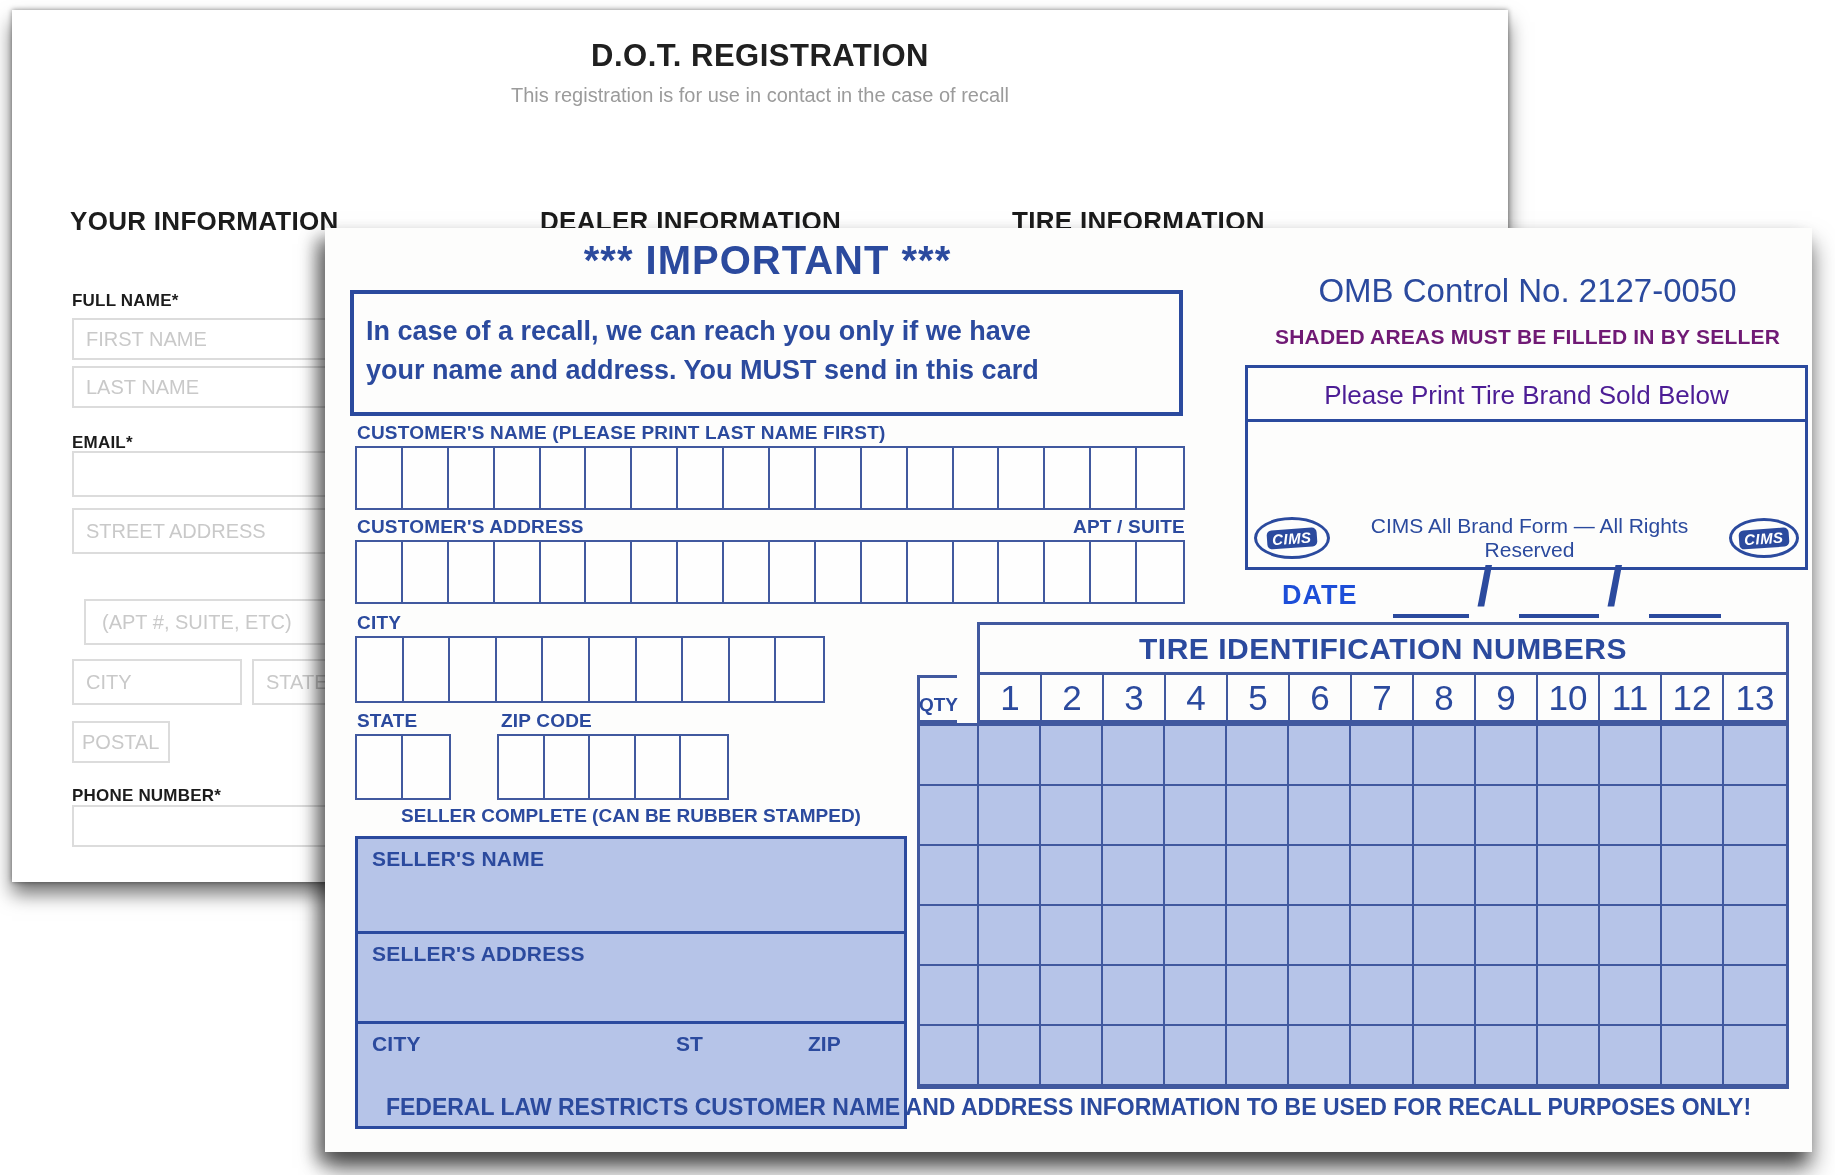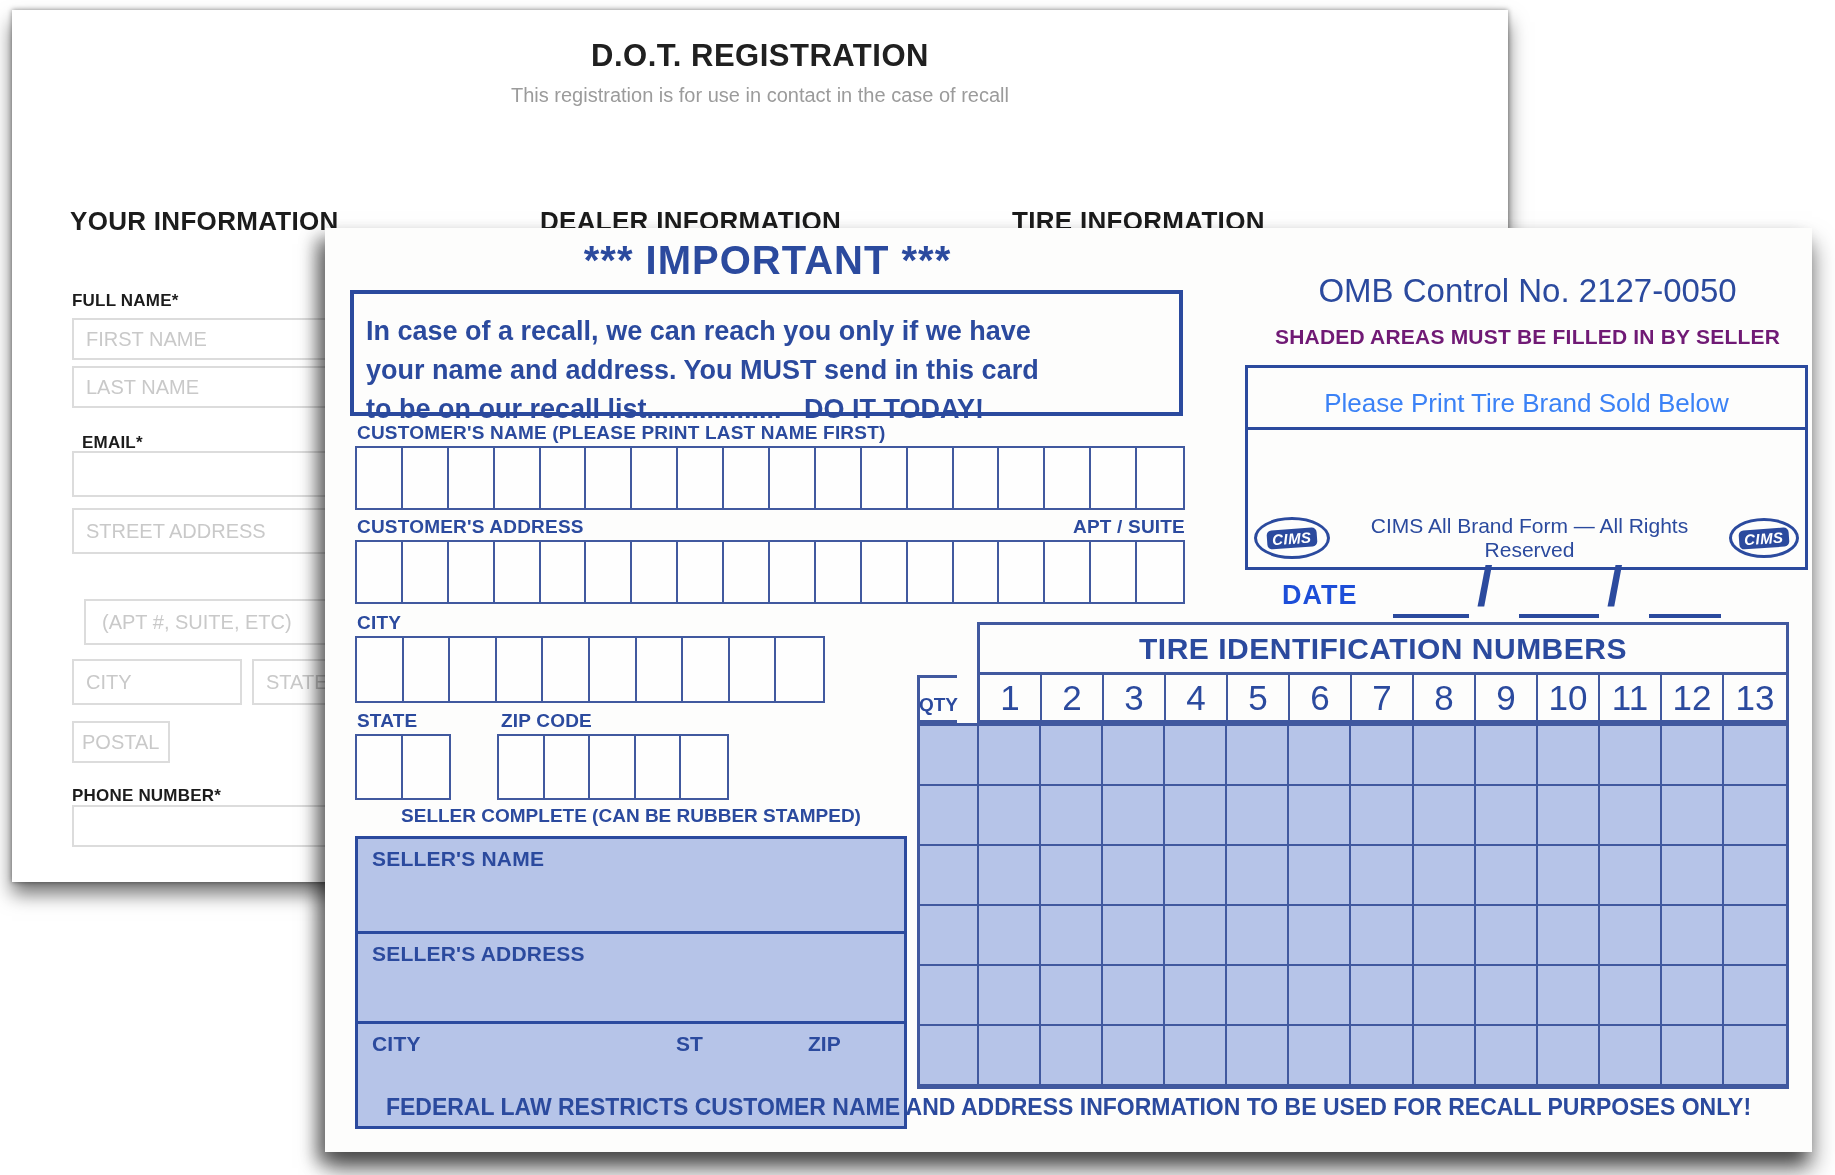--- a/index.html
+++ b/index.html
@@ -49,21 +49,21 @@
   .seller-inline{position:absolute;top:8px;font-size:21px;font-weight:bold;color:#2b4a9e;}
 
   .federal{position:absolute;left:25px;top:866px;width:1437px;text-align:center;
     font-size:23px;font-weight:bold;color:#2b4a9e;}
 
   .omb{position:absolute;left:920px;top:44px;width:565px;text-align:center;
     font-size:33px;color:#2b4a9e;}
   .shaded-note{position:absolute;left:920px;top:97px;width:565px;text-align:center;
     font-size:21px;font-weight:bold;color:#701a75;letter-spacing:.2px;}
   .brand-box{position:absolute;left:920px;top:137px;width:563px;height:205px;border:3px solid #2b4a9e;}
-  .brand-title{width:100%;text-align:center;padding-top:20px;font-size:26px;color:#3b82f6;
+  .brand-title{width:100%;text-align:center;padding-top:12px;font-size:26px;color:#4c1d95;
     border-bottom:3px solid #2b4a9e;padding-bottom:8px;}
   .cims-row{position:absolute;left:6px;right:6px;bottom:5px;display:flex;align-items:center;gap:12px;}
   .cims-logo{flex:0 0 auto;width:76px;height:42px;border:3px solid #2b4a9e;border-radius:50%;
     display:flex;align-items:center;justify-content:center;background:#fdfdfc;}
   .cims-logo .pill{background:#2b4a9e;color:#fff;font-weight:bold;font-style:italic;
     font-size:15px;border-radius:5px;padding:1px 5px;transform:rotate(-4deg);letter-spacing:.5px;}
   .cims-text{flex:1 1 auto;text-align:center;font-size:21px;color:#2b4a9e;}
 
   .date-label{position:absolute;left:957px;top:352px;font-size:27px;font-weight:bold;
     color:#1d4ed8;letter-spacing:1px;}
@@ -96,42 +96,41 @@
   <div class="bp-subtitle">This registration is for use in contact in the case of recall</div>
 
   <div class="bp-section" style="left:58px;">YOUR INFORMATION</div>
   <div class="bp-section" style="left:528px;">DEALER INFORMATION</div>
   <div class="bp-section" style="left:1000px;">TIRE INFORMATION</div>
 
   <div class="bp-label" style="left:60px;top:281px;">FULL NAME*</div>
   <input class="bp-input" style="left: 60px; top: 308px; width: 420px;" placeholder="FIRST NAME">
   <input class="bp-input" style="left: 60px; top: 356px; width: 420px;" placeholder="LAST NAME">
 
-  <div class="bp-label" style="left:60px;top:423px;margin-left:10px;">EMAIL*</div>
+  <div class="bp-label" style="left:60px;top:423px;">EMAIL*</div>
   <input class="bp-input" style="left: 60px; top: 441px; width: 420px; height: 46px;">
 
   <div class="bp-label" style="left:60px;top:510px;">ADDRESS*</div>
   <input class="bp-input" style="left: 60px; top: 498px; width: 494px; height: 46px;" placeholder="STREET ADDRESS">
   <input class="bp-input" style="left: 72px; top: 589px; width: 420px; height: 46px; padding-left: 16px;" placeholder="(APT #, SUITE, ETC)">
   <input class="bp-input" style="left: 60px; top: 649px; width: 170px; height: 46px;" placeholder="CITY">
   <input class="bp-input" style="left: 240px; top: 649px; width: 180px; height: 46px;" placeholder="STATE">
   <input class="bp-input" style="left: 60px; top: 711px; width: 98px; height: 42px; padding: 0px 8px;" placeholder="POSTAL CODE">
 
   <div class="bp-label" style="left:60px;top:776px;">PHONE NUMBER*</div>
   <input class="bp-input" style="left: 60px; top: 795px; width: 420px;">
 </div>
 
 <div class="card">
 
   <div class="imp-title">*** IMPORTANT ***</div>
 
   <div class="imp-box">
     <div class="imp-line">In case of a recall, we can reach you only if we have</div>
     <div class="imp-line">your name and address. You MUST send in this card</div>
-    <div class="imp-line">to be on our recall list..................   DO IT TODAY!</div>
   </div>
 
   <div class="card-label" style="left:32px;top:194px;">CUSTOMER'S NAME (PLEASE PRINT LAST NAME FIRST)</div>
   <div class="boxgrid" style="left:30px;top:218px;width:830px;height:64px;grid-template-columns:repeat(18,1fr);">
       <div class="cell"></div>
       <div class="cell"></div>
       <div class="cell"></div>
       <div class="cell"></div>
       <div class="cell"></div>
       <div class="cell"></div>

